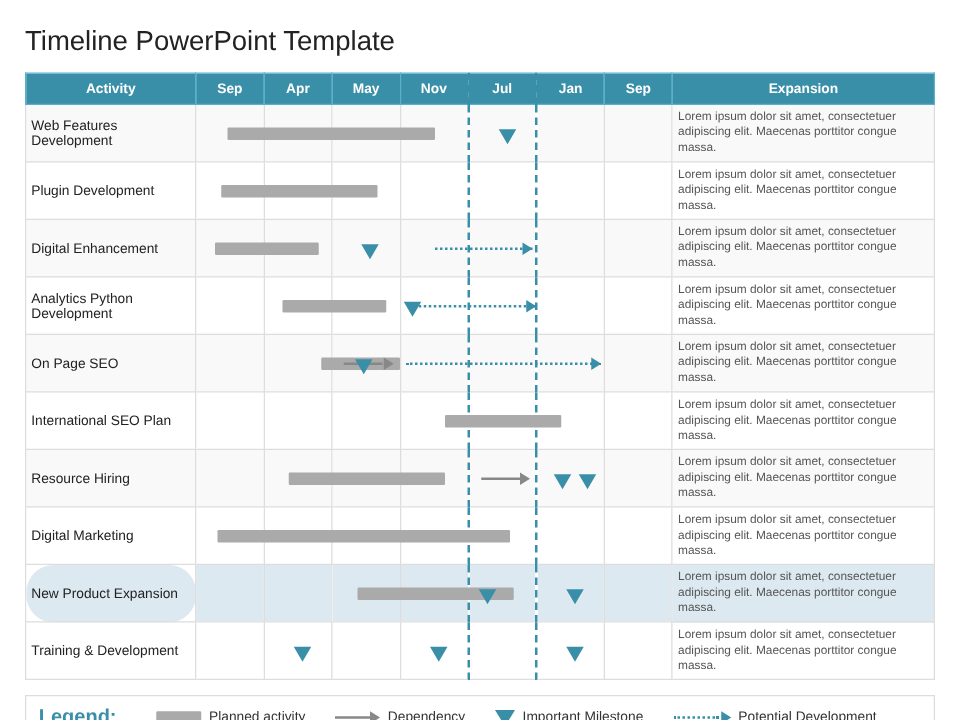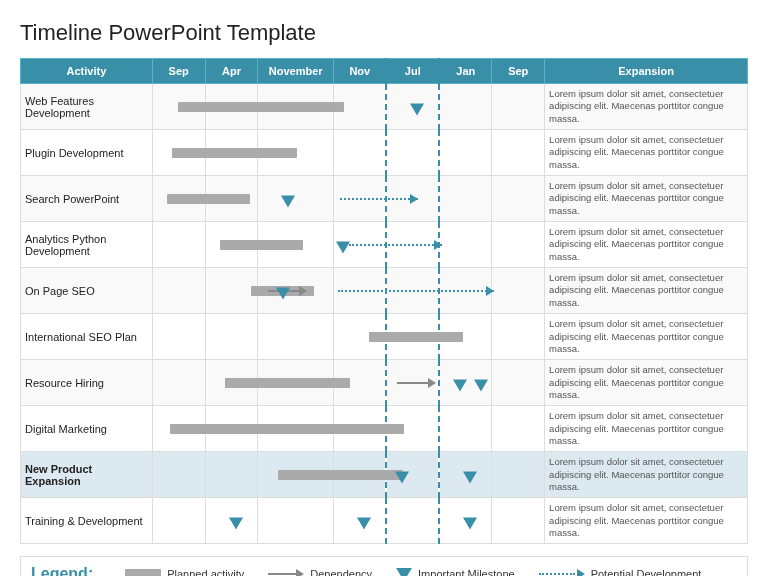--- a/index.html
+++ b/index.html
@@ -56,21 +56,22 @@
       border: 1px solid #ddd;
       vertical-align: middle;
     }
     .gantt-table tbody td.activity-cell {
       font-size: 11px;
       color: #222;
       width: 130px;
       margin-left: 46px;
     }
     .gantt-table tbody td.activity-cell.bold {
-      font-weight: bold;
+      font-weight: normal;
+      border-radius: 22px;
     }
     .gantt-table tbody td.month-cell {
       position: relative;
       width: 52px;
       height: 36px;
     }
     .gantt-table tbody td.comments-cell {
       font-size: 9.5px;
       color: #555;
       width: 200px;
@@ -201,21 +202,21 @@
 <body>
 
 <h1>Timeline PowerPoint Template</h1>
 
 <table class="gantt-table">
   <thead>
     <tr>
       <th class="activity-col">Activity</th>
       <th class="month-col">Sep</th>
       <th class="month-col">Apr</th>
-      <th class="month-col">November</th>
+      <th class="month-col">May</th>
       <th class="month-col">Nov</th>
       <th class="month-col jul-dashed">Jul</th>
       <th class="month-col">Jan</th>
       <th class="month-col">Sep</th>
       <th class="comments-col">Expansion</th>
     </tr>
   </thead>
   <tbody id="gantt-body">
   <tr>
         <td class="activity-cell">Web Features Development</td>
@@ -267,21 +268,21 @@
         </td>
         <td class="month-cell" style="overflow: visible; position: relative;">
           <div class="cell-canvas" style="position: relative; height: 34px;"></div>
         </td>
         <td class="month-cell" style="overflow: visible; position: relative;">
           <div class="cell-canvas" style="position: relative; height: 34px;"></div>
         </td>
         <td class="comments-cell">Lorem ipsum dolor sit amet, consectetuer adipiscing elit. Maecenas porttitor congue massa.</td>
       </tr>
       <tr>
-        <td class="activity-cell">Search PowerPoint</td>
+        <td class="activity-cell">Digital Enhancement</td>
         <td class="month-cell" style="overflow: visible; position: relative;">
           <div class="cell-canvas" style="position: relative; height: 34px;">
             <div class="bar" style="left: 10.4px; width: 83.2px; z-index: 2;"></div>
           </div>
         </td>
         <td class="month-cell" style="overflow: visible; position: relative;">
           <div class="cell-canvas" style="position: relative; height: 34px;"></div>
         </td>
         <td class="month-cell" style="overflow: visible; position: relative;">
           <div class="cell-canvas" style="position: relative; height: 34px;">

